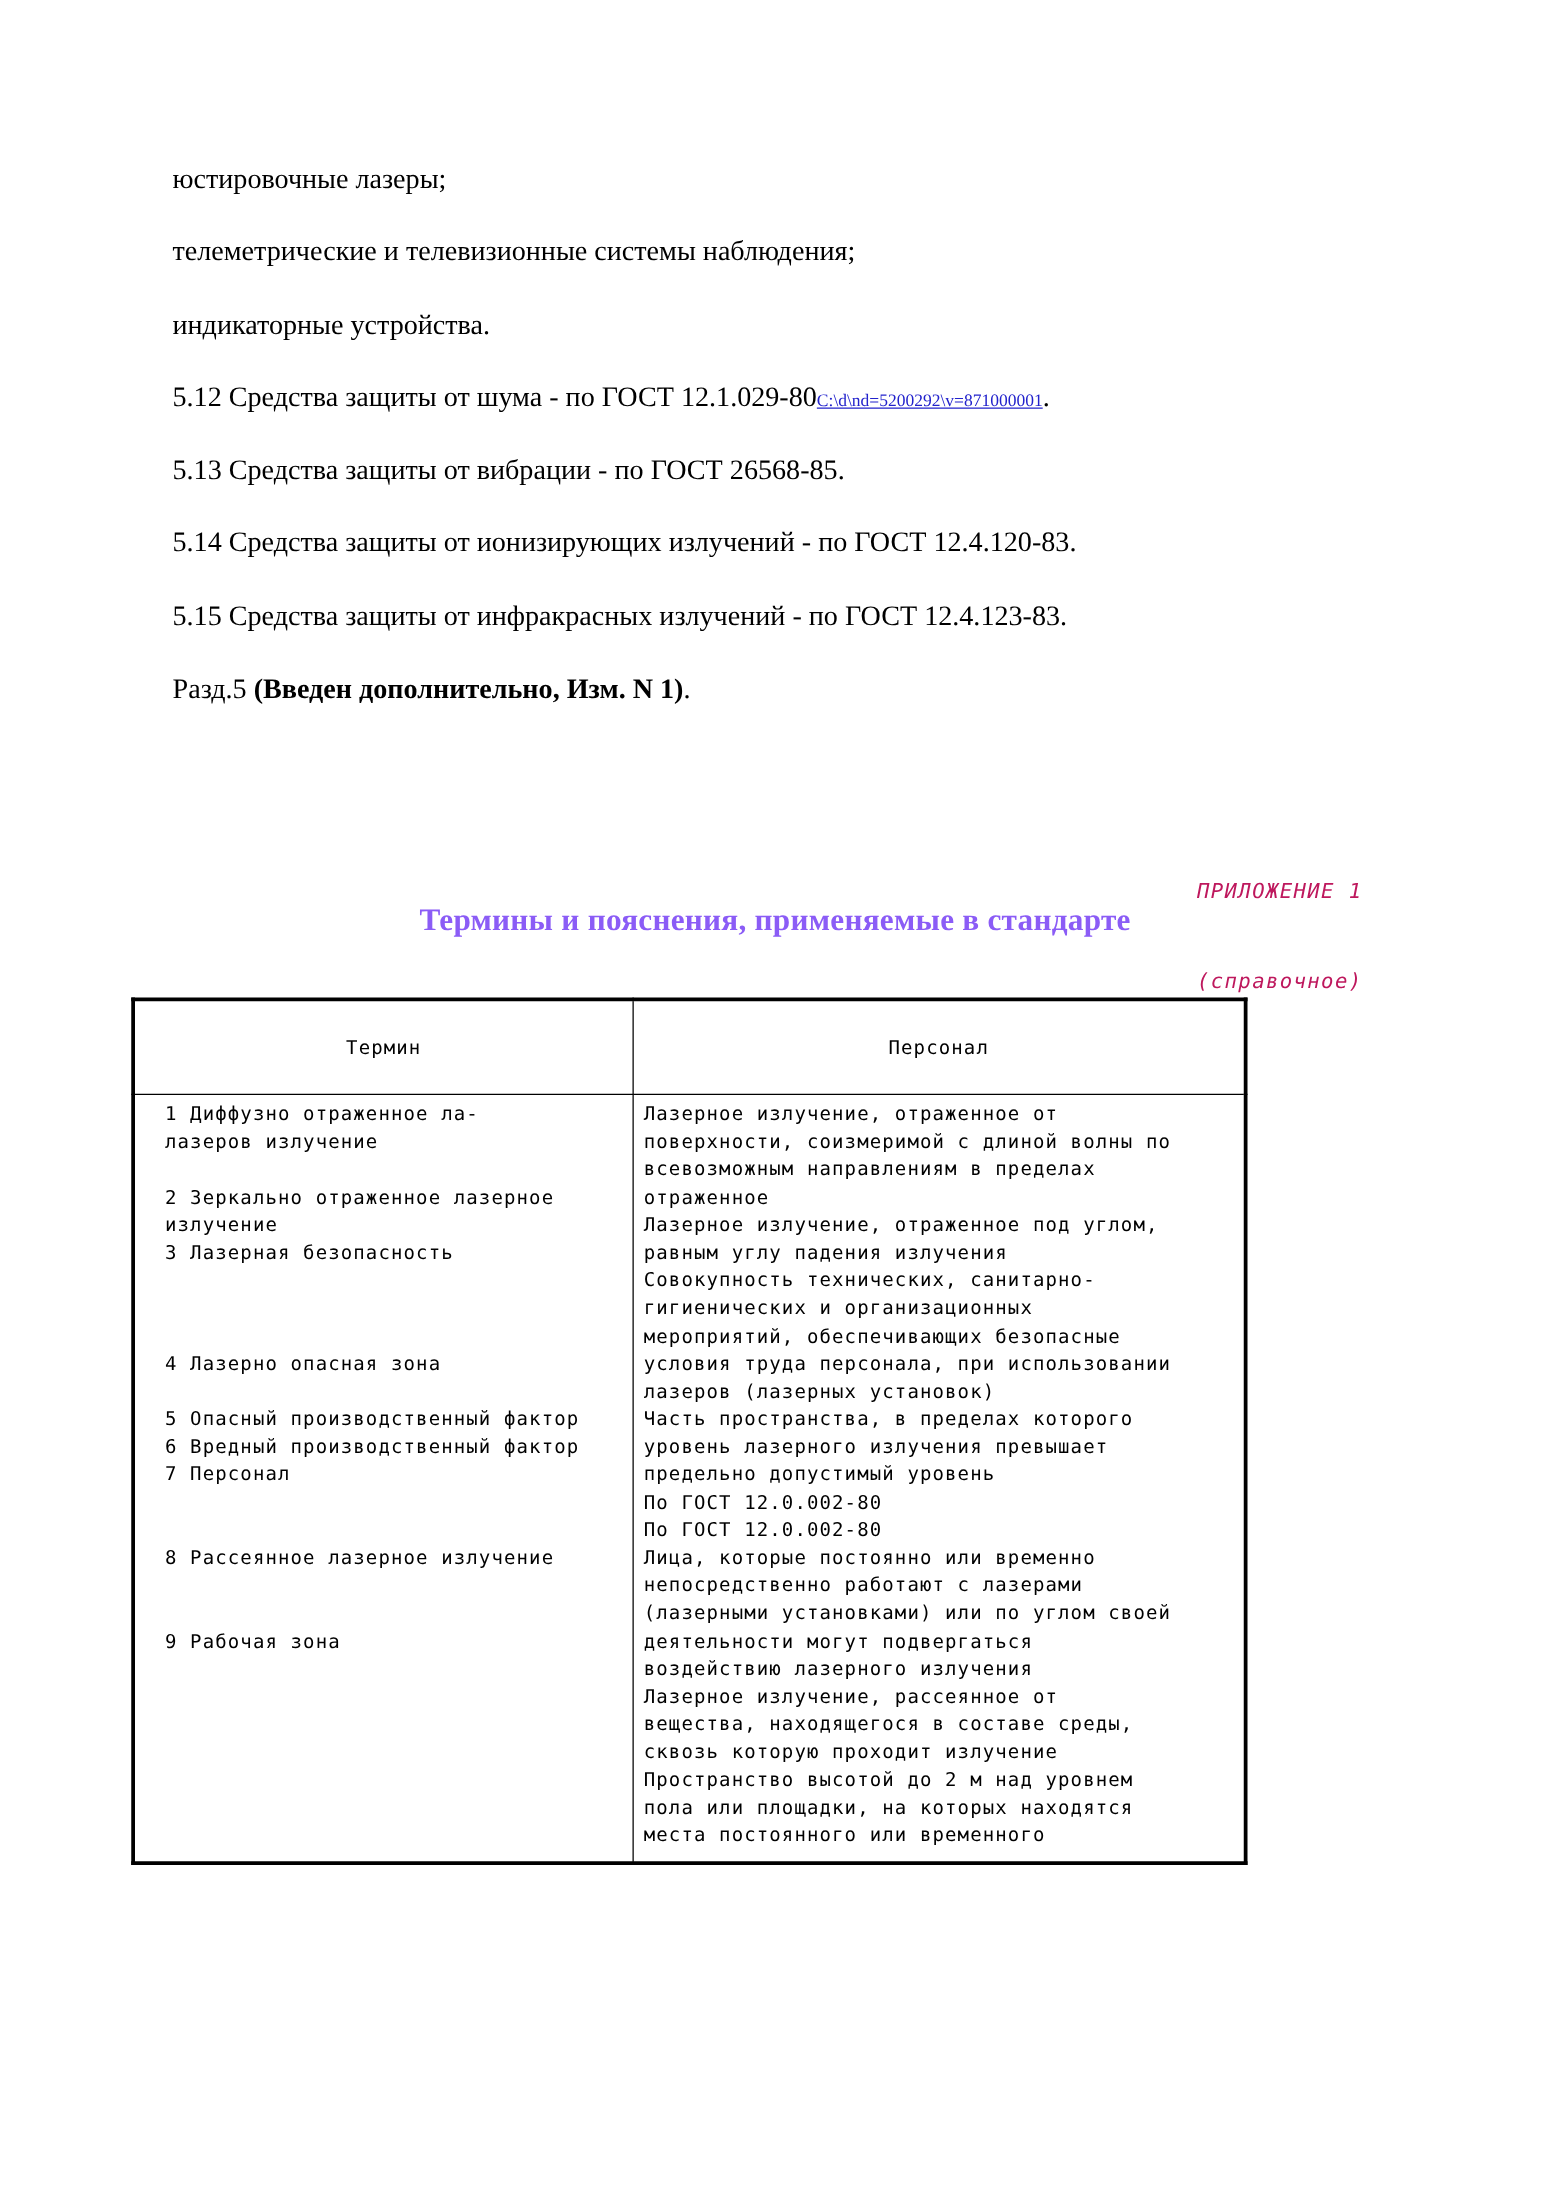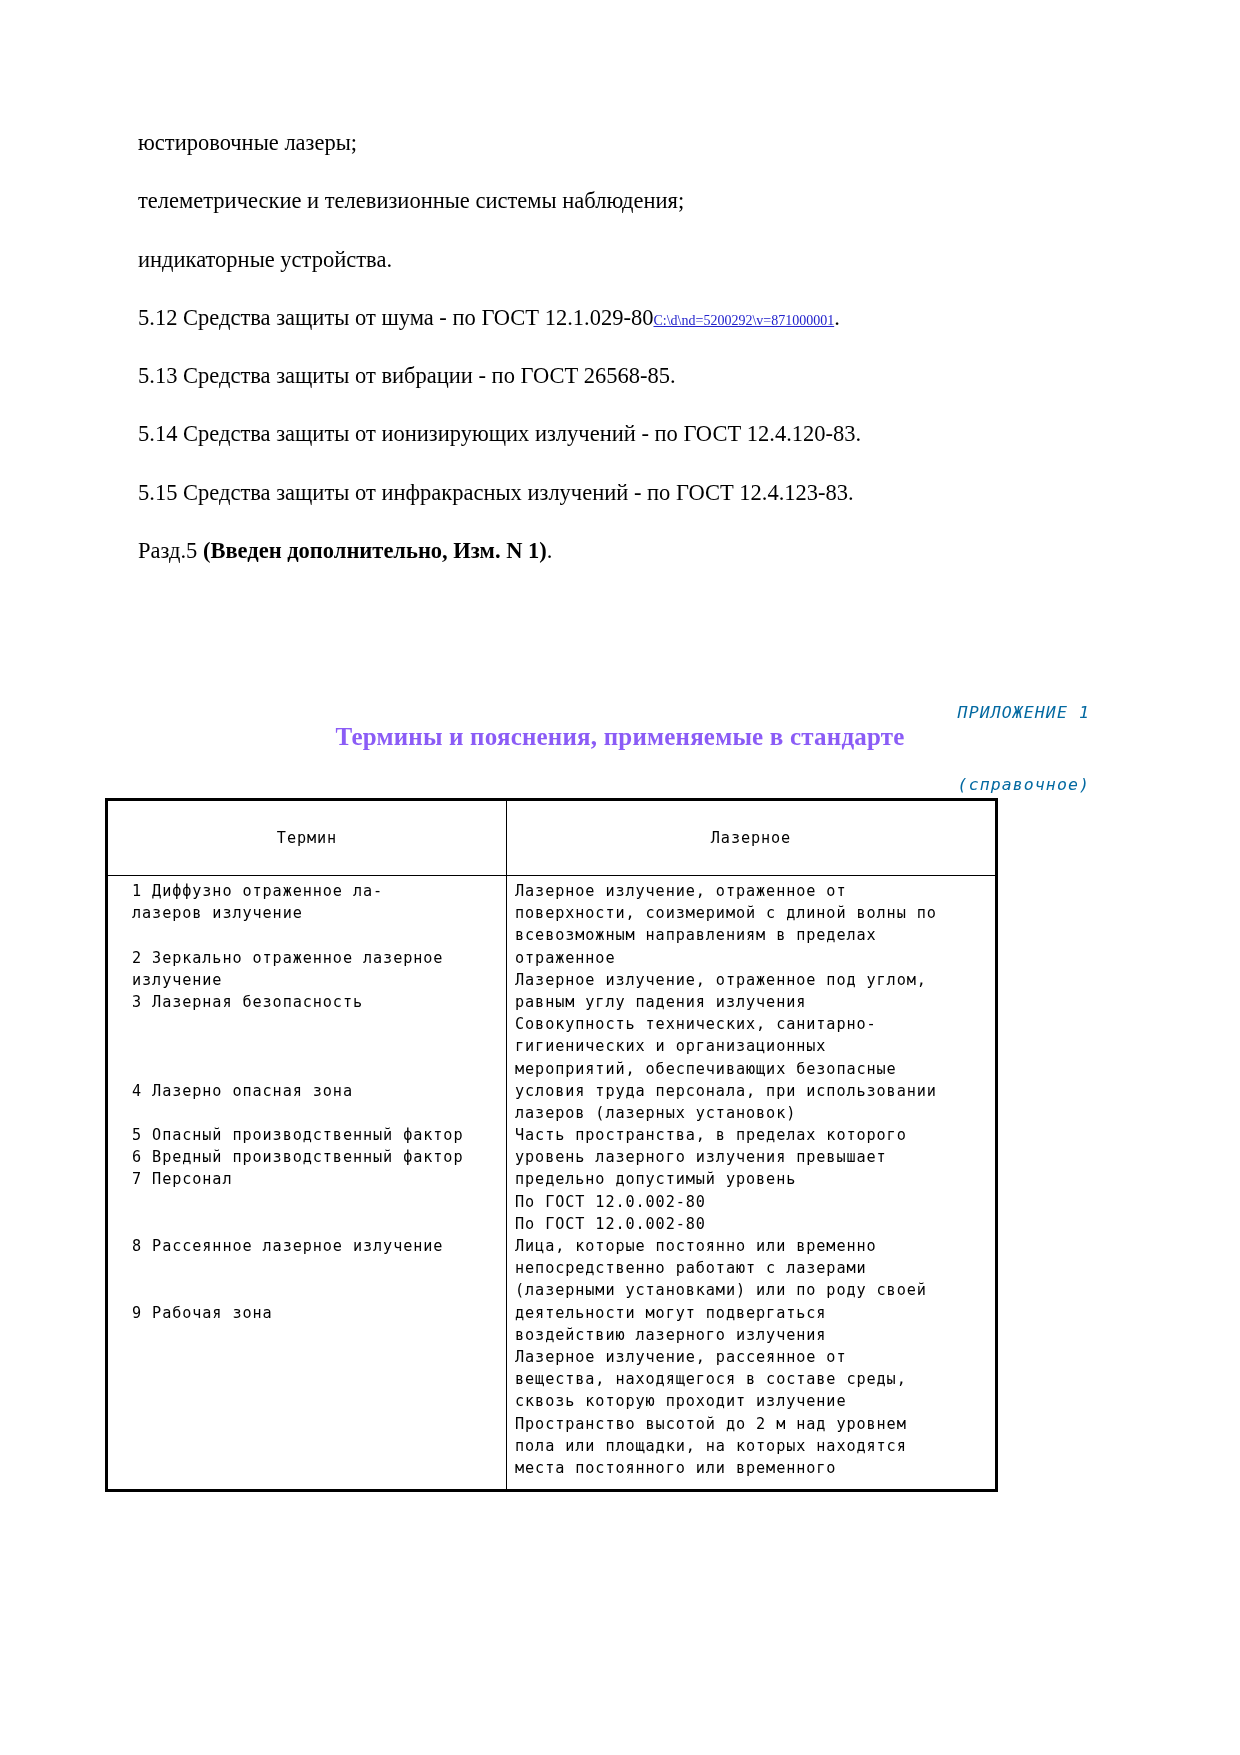--- a/index.html
+++ b/index.html
@@ -55,21 +55,21 @@
   .appendix-caption {
     position: absolute;
     right: 150px;
     top: 653px;
     text-align: right;
     font-family: "DejaVu Sans Mono", "Liberation Mono", monospace;
     font-style: italic;
     font-size: 16.5px;
     line-height: 1.45;
     letter-spacing: 1.1px;
-    color: #0369a1;
+    color: #be185d;
     white-space: pre;
   }
   .appendix-caption div { display: block; }
 
   
   .doc-title {
     position: absolute;
     left: 0;
     top: 723px;
     width: 1240px;
@@ -165,21 +165,21 @@
 
   <div class="terms-table-wrap">
     <table class="terms">
       <colgroup>
         <col class="c1">
         <col class="c2">
       </colgroup>
       <thead>
         <tr>
           <th>Термин</th>
-          <th>Лазерное</th>
+          <th>Персонал</th>
         </tr>
       </thead>
       <tbody>
         <tr>
           <td class="left-col">
             <div id="left-col-lines">
                 <span class="cellline">1 Диффузно отраженное ла-</span>
                 <span class="cellline">лазеров излучение</span>
                 <span class="cellline blank">&nbsp;</span>
                 <span class="cellline">2 Зеркально отраженное лазерное</span>
@@ -218,21 +218,21 @@
                 <span class="cellline">мероприятий, обеспечивающих безопасные</span>
                 <span class="cellline">условия труда персонала, при использовании</span>
                 <span class="cellline">лазеров (лазерных установок)</span>
                 <span class="cellline">Часть пространства, в пределах которого</span>
                 <span class="cellline">уровень лазерного излучения превышает</span>
                 <span class="cellline">предельно допустимый уровень</span>
                 <span class="cellline">По ГОСТ 12.0.002-80</span>
                 <span class="cellline">По ГОСТ 12.0.002-80</span>
                 <span class="cellline">Лица, которые постоянно или временно</span>
                 <span class="cellline">непосредственно работают с лазерами</span>
-                <span class="cellline">(лазерными установками) или по роду своей</span>
+                <span class="cellline">(лазерными установками) или по углом своей</span>
                 <span class="cellline">деятельности могут подвергаться</span>
                 <span class="cellline">воздействию лазерного излучения</span>
                 <span class="cellline">Лазерное излучение, рассеянное от</span>
                 <span class="cellline">вещества, находящегося в составе среды,</span>
                 <span class="cellline">сквозь которую проходит излучение</span>
                 <span class="cellline">Пространство высотой до 2 м над уровнем</span>
                 <span class="cellline">пола или площадки, на которых находятся</span>
                 <span class="cellline">места постоянного или временного</span>
               </div>
           </td>

